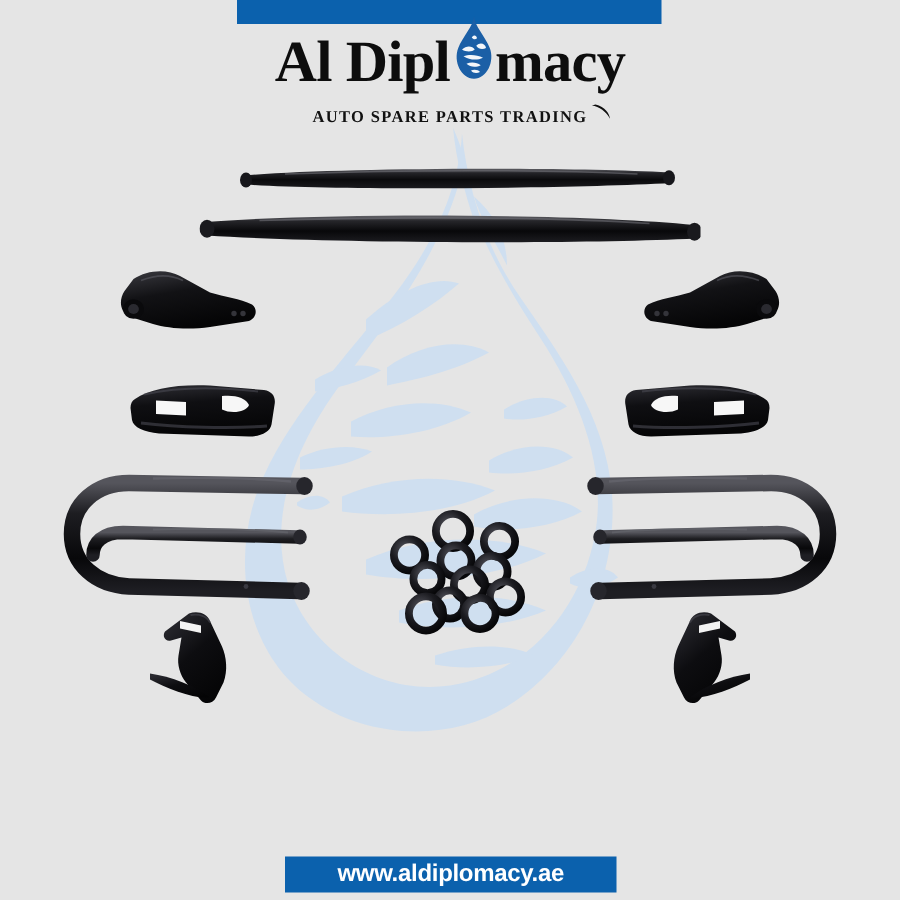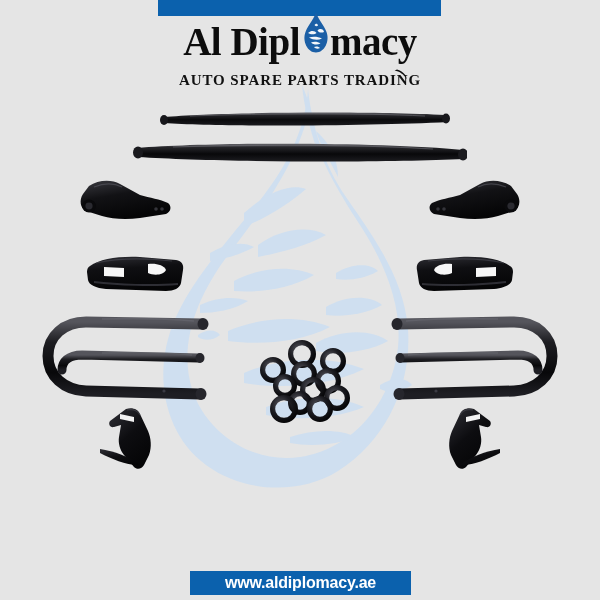--- a/index.html
+++ b/index.html
@@ -27,21 +27,21 @@
     font-size:39px;font-weight:700;color:#0d0d0d;
     letter-spacing:-0.5px;line-height:44px;white-space:nowrap;
   }
   .logo-word .gap-o{display:inline-block;width:30px;}
   .droplet{
     position:absolute;left:118px;top:-10px;width:30px;height:44px;
   }
   .tagline{
     position:absolute;left:0;top:52px;width:600px;text-align:center;
     font-family:"Liberation Serif",serif;
-    font-size:15px;font-weight:700;color:#111;
+    font-size:11px;font-weight:700;color:#111;
     letter-spacing:0.9px;white-space:nowrap;
   }
   .tag-tick{
     position:absolute;left:393px;top:48px;width:16px;height:16px;
   }
 
   
   .watermark{
     position:absolute;left:140px;top:85px;width:330px;height:410px;
     opacity:1;pointer-events:none;

